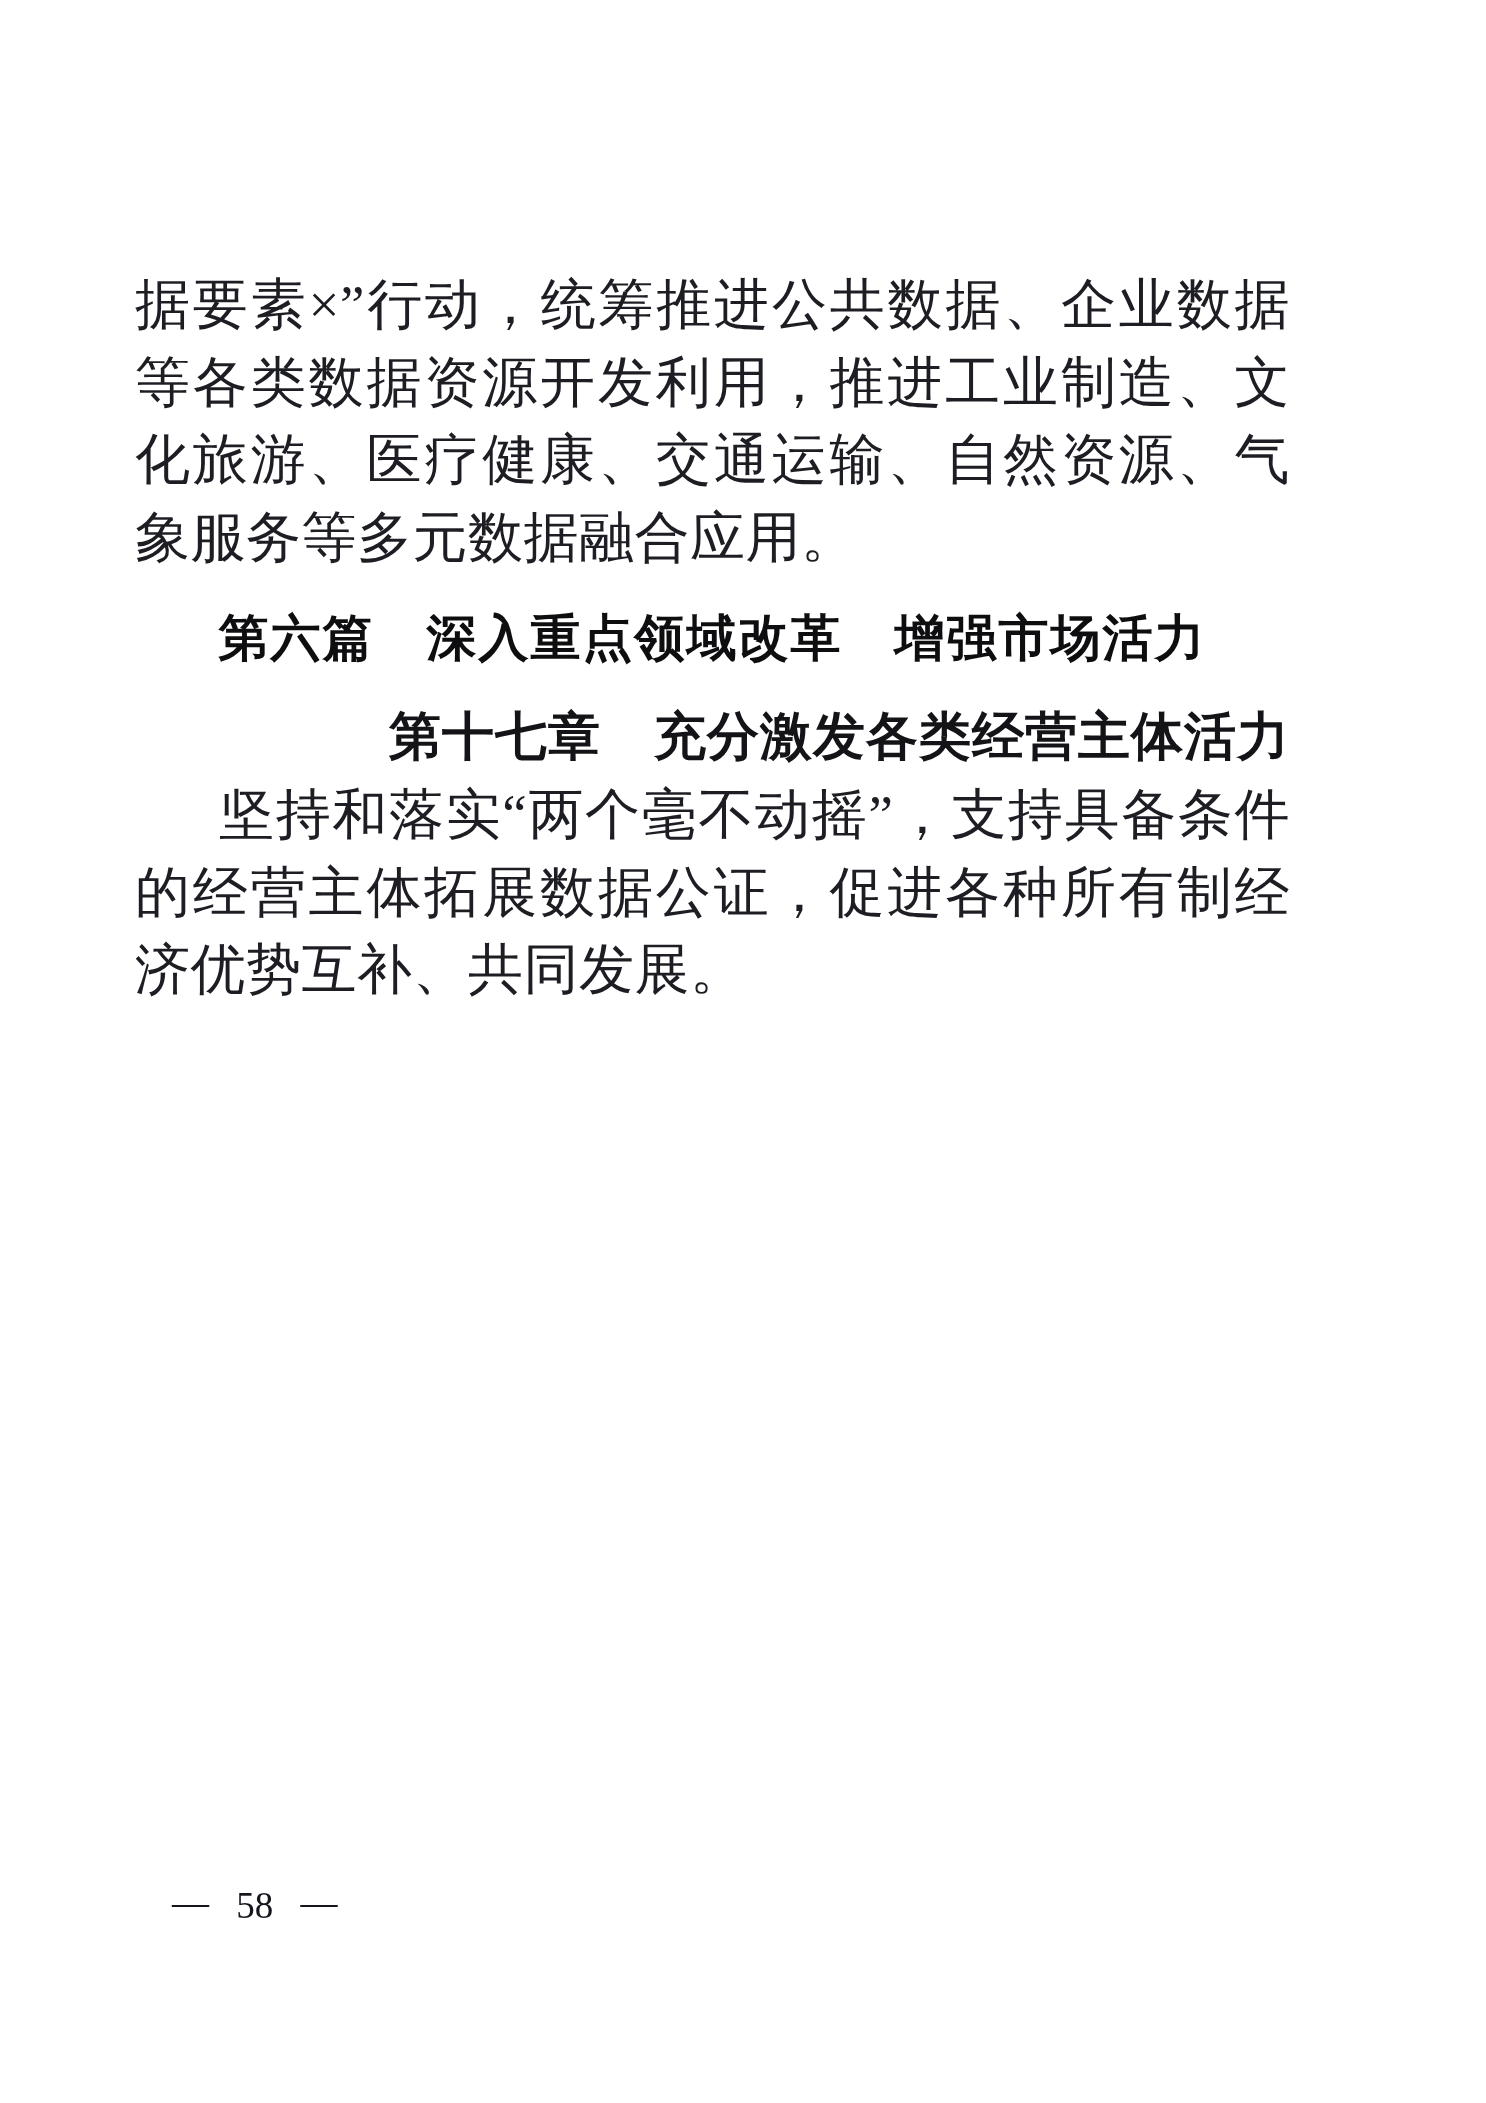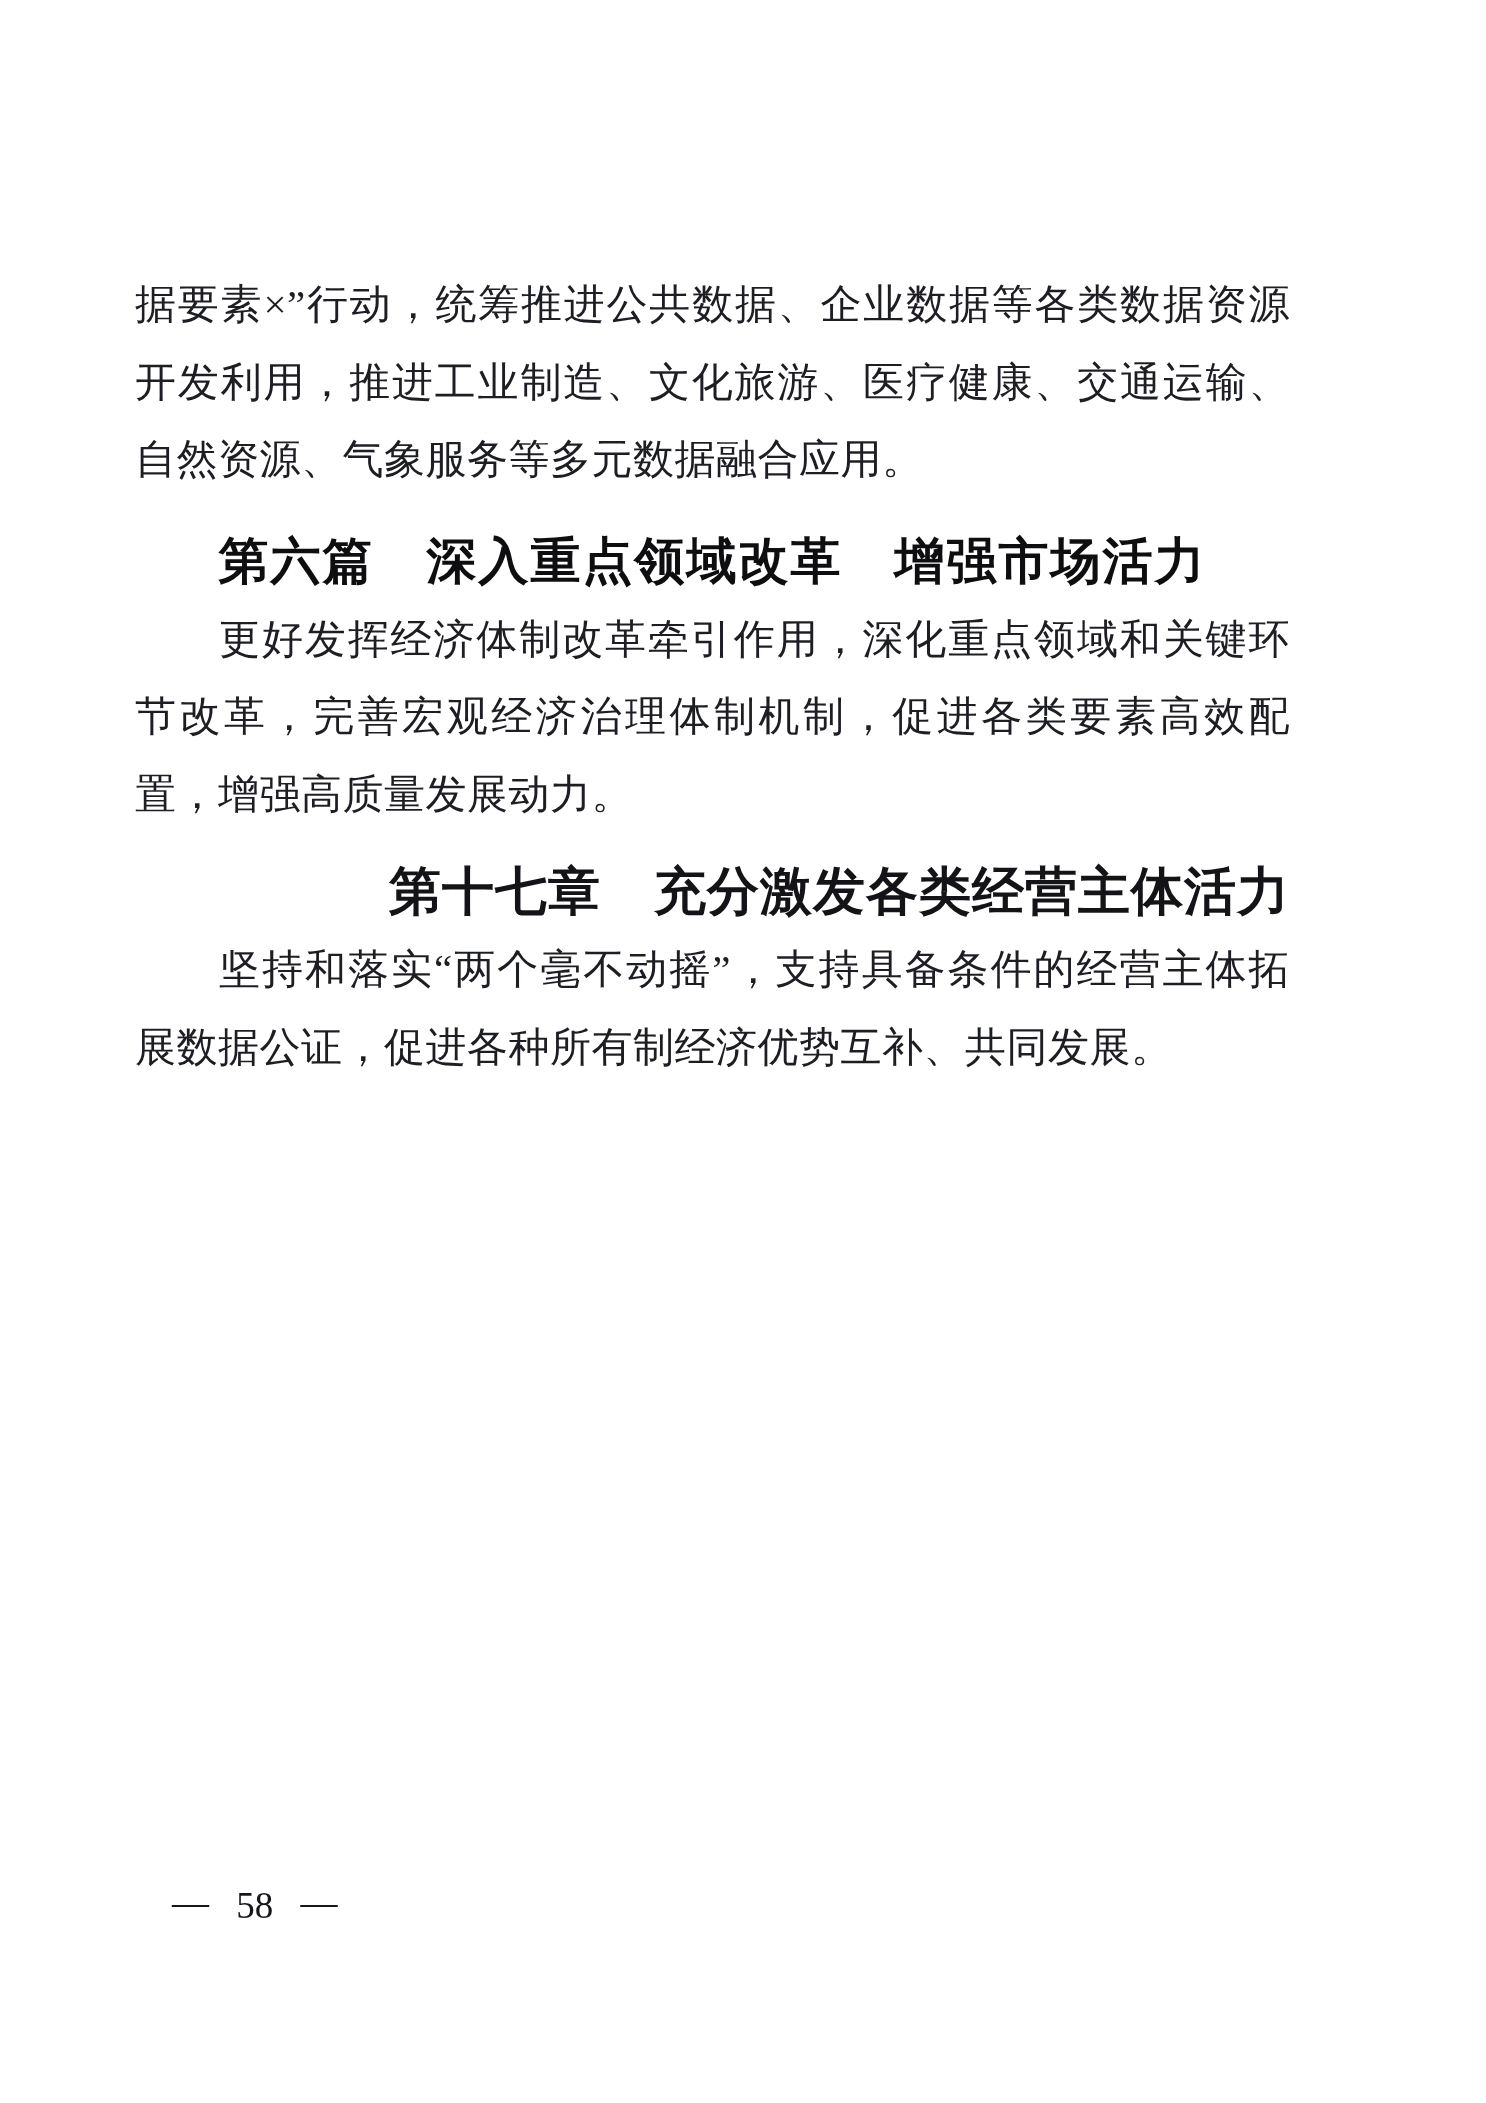--- a/index.html
+++ b/index.html
@@ -17,21 +17,21 @@
     color: #1d1d24;
   }
   .content {
     position: absolute;
     left: 135px;
     top: 266px;
     width: 1155px;
   }
   p.body-text {
     margin: 0;
-    font-size: 41px;
+    font-size: 55px;
     line-height: 77.5px;
     text-align: justify;
     text-justify: inter-character;
     text-align-last: left;
     letter-spacing: 0.5px;
     color: #1d1d24;
   }
   p.indent {
     text-indent: 84px;
   }
@@ -99,21 +99,20 @@
 
 <div class="page">
   <main class="content">
 
     <p class="body-text">据要素×”行动，统筹推进公共数据、企业数据等各类数据资源开发利用，推进工业制造、文化旅游、医疗健康、交通运输、自然资源、气象服务等多元数据融合应用。</p>
 
 
 
     <h1 class="part-heading">第六篇　深入重点领域改革　增强市场活力</h1>
 
-    <p class="body-text indent after-part">更好发挥经济体制改革牵引作用，深化重点领域和关键环节改革，完善宏观经济治理体制机制，促进各类要素高效配置，增强高质量发展动力。</p>
 
     <h3 class="chapter-heading">第十七章　充分激发各类经营主体活力</h3>
 
     <p class="body-text indent after-chapter">坚持和落实“两个毫不动摇”，支持具备条件的经营主体拓展数据公证，促进各种所有制经济优势互补、共同发展。</p>
 
   </main>
 
   <footer class="page-footer">
     <span class="dash">—</span>
     <span class="num">58</span>

